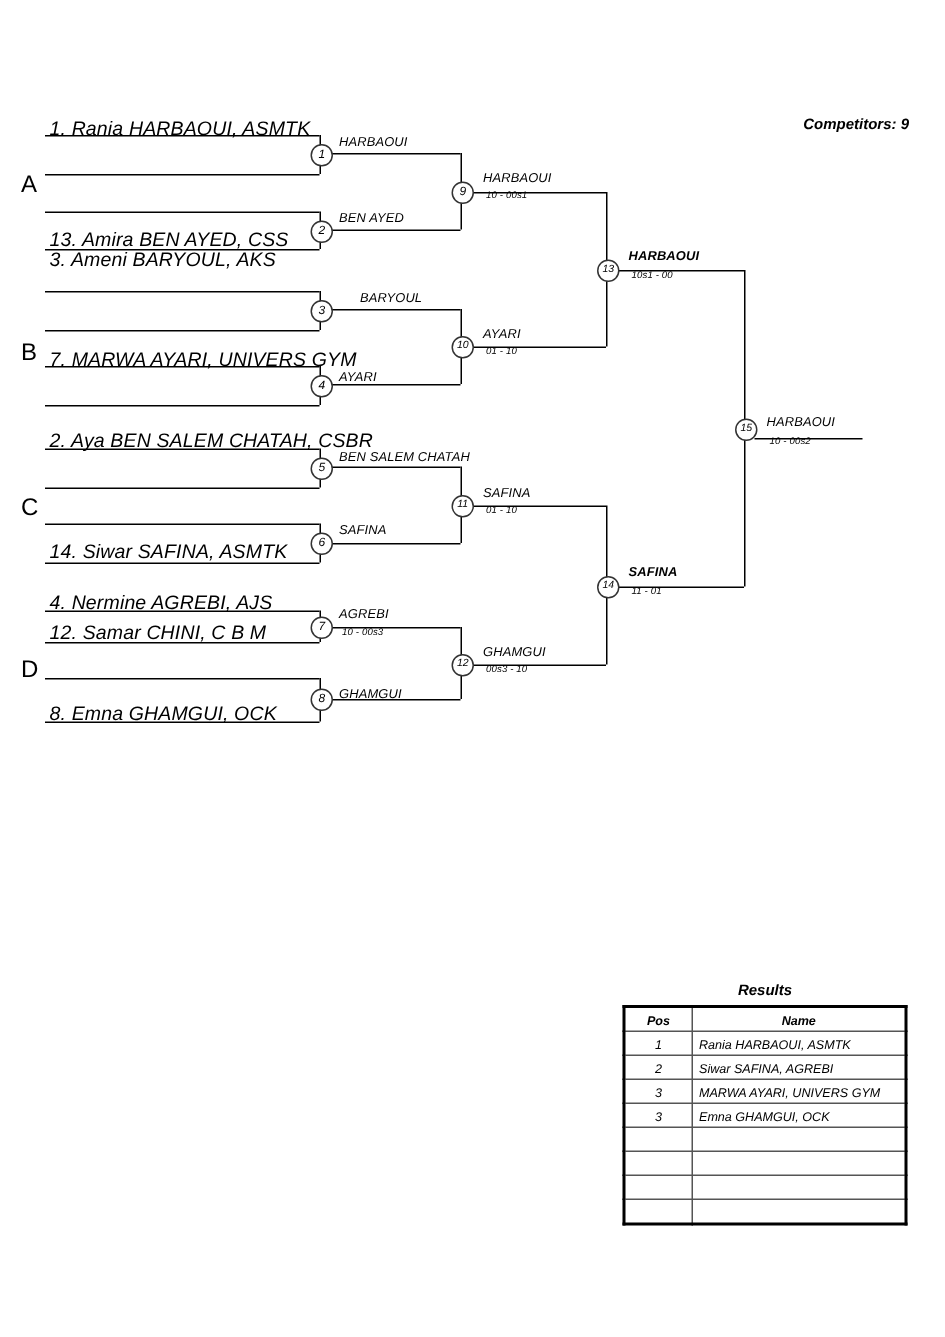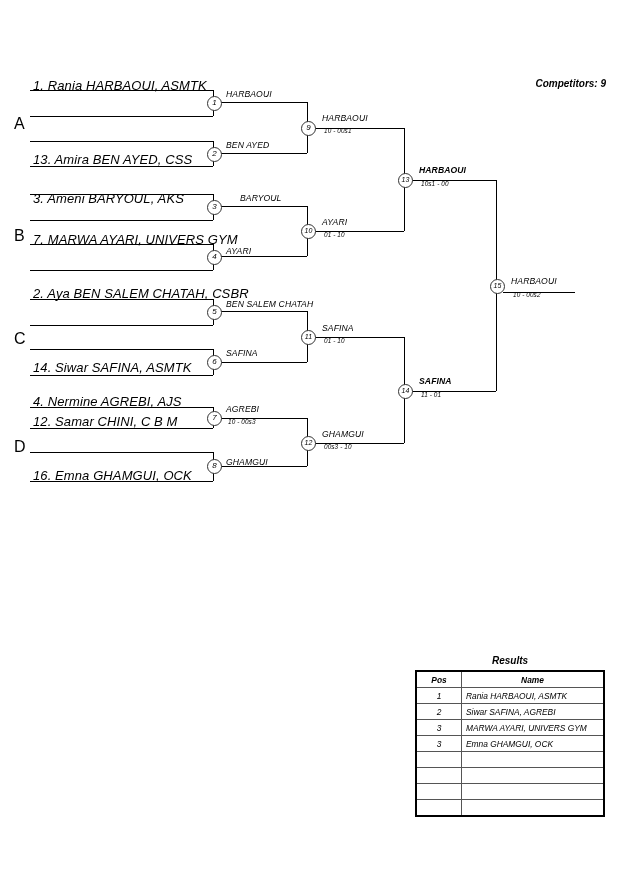--- a/index.html
+++ b/index.html
@@ -128,21 +128,21 @@
   <div class="node" style="left:207px;top:96px;">1</div>
   <div class="winner" style="left:226px;top:89px;">HARBAOUI</div>
 
   <div class="hline" style="left:30px;top:141px;width:183px;"></div>
   <div class="slot" style="left:33px;top:152px;">13. Amira BEN AYED, CSS</div>
   <div class="hline" style="left:30px;top:166px;width:183px;"></div>
   <div class="vline" style="left:213px;top:141px;height:25px;"></div>
   <div class="node" style="left:207px;top:147px;">2</div>
   <div class="winner" style="left:226px;top:140px;">BEN AYED</div>
 
-  <div class="slot" style="left:33px;top:191px;">3. Ameni BARYOUL, AKS</div>
+  <div class="slot" style="left:33px;top:165px;">3. Ameni BARYOUL, AKS</div>
   <div class="hline" style="left:30px;top:194px;width:183px;"></div>
   <div class="hline" style="left:30px;top:220px;width:183px;"></div>
   <div class="vline" style="left:213px;top:194px;height:26px;"></div>
   <div class="node" style="left:207px;top:200px;">3</div>
   <div class="winner" style="left:240px;top:193px;">BARYOUL</div>
 
   <div class="slot" style="left:33px;top:232px;">7. MARWA AYARI, UNIVERS GYM</div>
   <div class="hline" style="left:30px;top:244px;width:183px;"></div>
   <div class="hline" style="left:30px;top:270px;width:183px;"></div>
   <div class="vline" style="left:213px;top:244px;height:26px;"></div>
@@ -166,21 +166,21 @@
   <div class="slot" style="left:33px;top:394px;">4. Nermine AGREBI, AJS</div>
   <div class="hline" style="left:30px;top:407px;width:183px;"></div>
   <div class="slot" style="left:33px;top:414px;">12. Samar CHINI, C B M</div>
   <div class="hline" style="left:30px;top:428px;width:183px;"></div>
   <div class="vline" style="left:213px;top:407px;height:21px;"></div>
   <div class="node" style="left:207px;top:411px;">7</div>
   <div class="winner" style="left:226px;top:404px;">AGREBI</div>
   <div class="score" style="left:228px;top:418px;">10 - 00s3</div>
 
   <div class="hline" style="left:30px;top:452px;width:183px;"></div>
-  <div class="slot" style="left:33px;top:468px;">16. Emna GHAMGUI, OCK</div>
+  <div class="slot" style="left:33px;top:468px;">8. Emna GHAMGUI, OCK</div>
   <div class="hline" style="left:30px;top:481px;width:183px;"></div>
   <div class="vline" style="left:213px;top:452px;height:29px;"></div>
   <div class="node" style="left:207px;top:459px;">8</div>
   <div class="winner" style="left:226px;top:457px;">GHAMGUI</div>
 
   <div class="hline" style="left:220px;top:102px;width:87px;"></div>
   <div class="hline" style="left:220px;top:153px;width:87px;"></div>
   <div class="vline" style="left:307px;top:102px;height:51px;"></div>
   <div class="node" style="left:301px;top:121px;">9</div>
   <div class="winner" style="left:322px;top:113px;">HARBAOUI</div>

